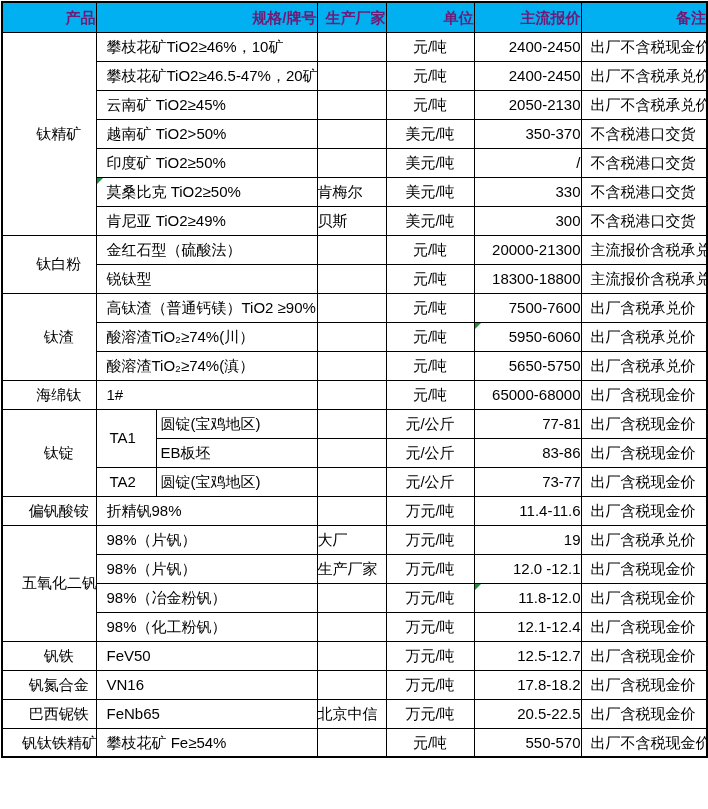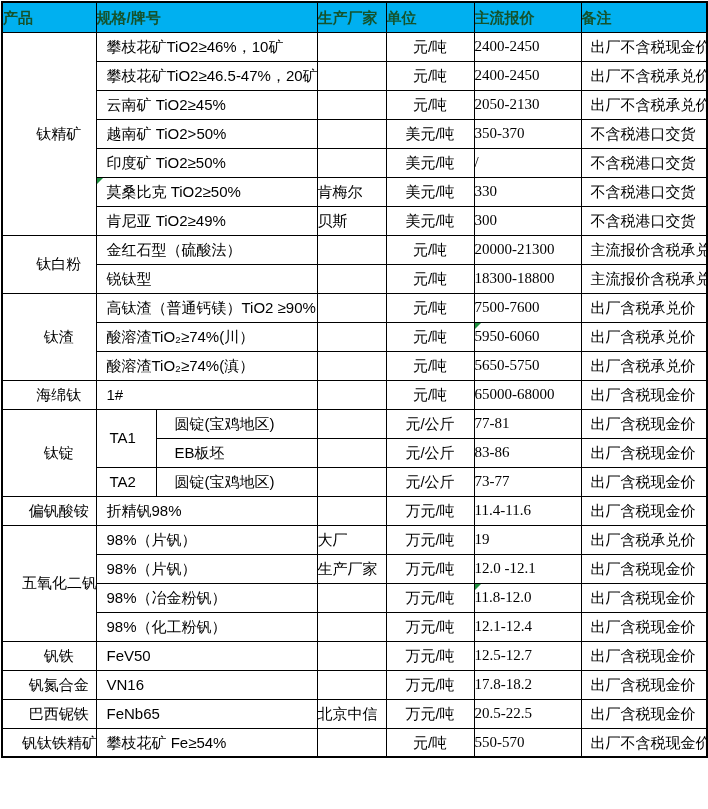--- a/index.html
+++ b/index.html
@@ -29,32 +29,32 @@
     border: 1px solid #000000;
     overflow: hidden;
     white-space: nowrap;
     vertical-align: middle;
     line-height: 1.15;
   }
   .price-table thead tr { height: 30px; }
   .price-table tbody tr { height: 29px; }
   .price-table th {
     background: #00B0F0;
-    color: #14532d;
+    color: #701a75;
     font-weight: bold;
-    text-align: left;
+    text-align: right;
     font-size: 15px;
   }
   td.c-product { text-align: center; padding-left: 19px; }
   td.c-spec    { text-align: left; padding-left: 10px; }
   td.c-speca   { text-align: left; padding-left: 13px; }
-  td.c-specb   { text-align: left; padding-left: 18px; }
+  td.c-specb   { text-align: left; padding-left: 4px; }
   td.c-mfr     { }
   td.c-unit    { text-align: center; }
-  td.c-price   { text-align: left; font-family: Liberation Serif, serif; }
+  td.c-price   { text-align: right; }
   td.c-note    { text-align: left; padding-left: 9px; }
   td.has-comment { position: relative; }
   td.has-comment::before {
     content: "";
     position: absolute;
     top: 0; left: 0;
     width: 0; height: 0;
     border-top: 6px solid #1E8E3E;
     border-right: 6px solid transparent;
   }

